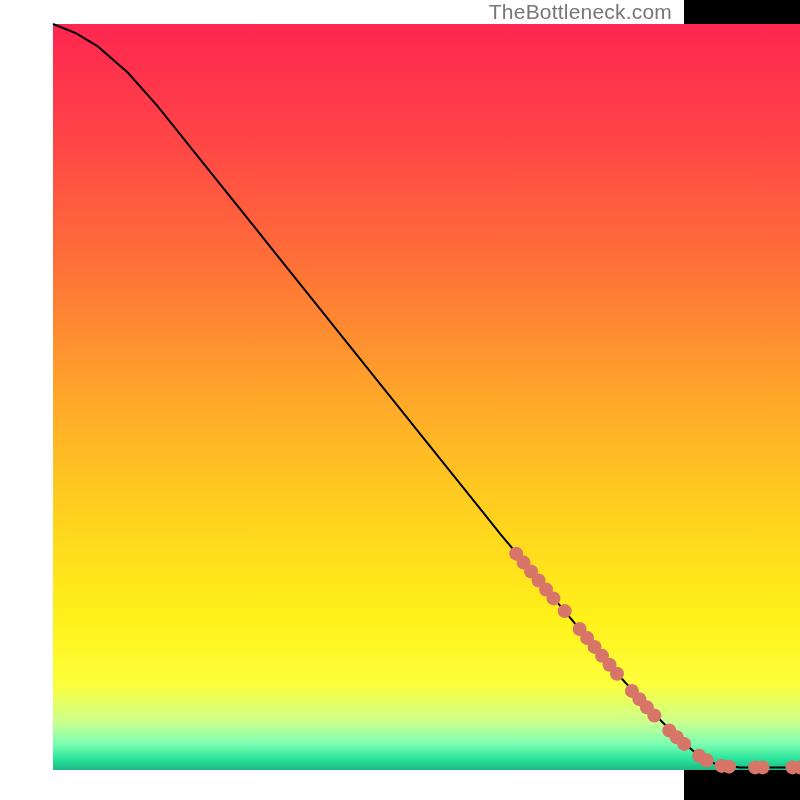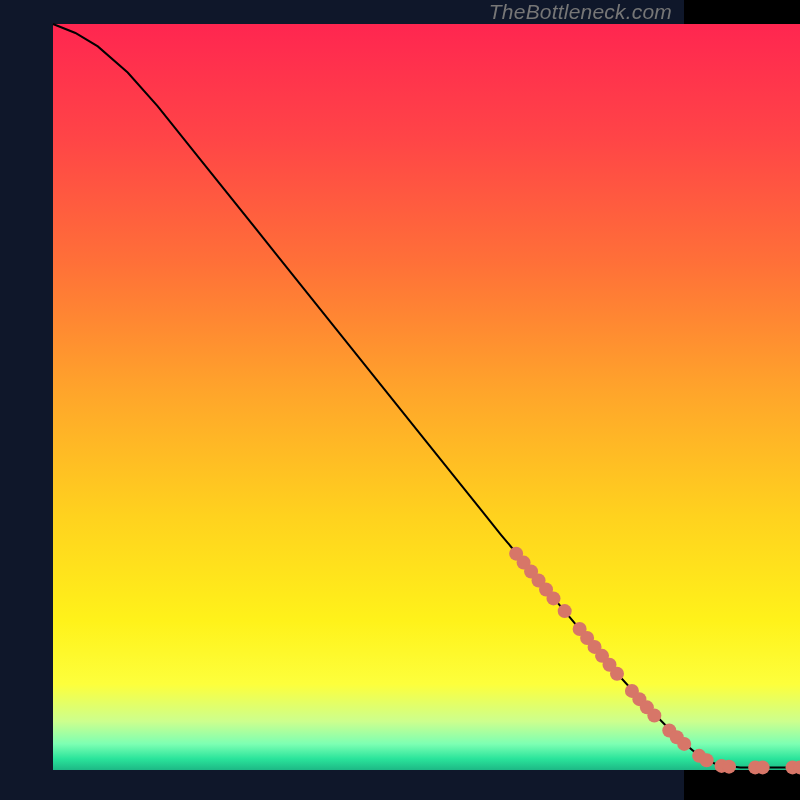--- a/index.html
+++ b/index.html
@@ -7,22 +7,21 @@
     padding: 0;
     width: 800px;
     height: 800px;
     background: #000;
     overflow: hidden;
   }
   .stage {
     position: relative;
     width: 684px;
     height: 800px;
-    background: #0f172a;
-    font-style: italic;
+    background: #ffffff;
   }
   .attribution {
     position: absolute;
     top: 0;
     right: 12px;
     font-family: Arial, Helvetica, sans-serif;
     font-size: 21px;
     color: #767676;
     letter-spacing: 0.2px;
   }

